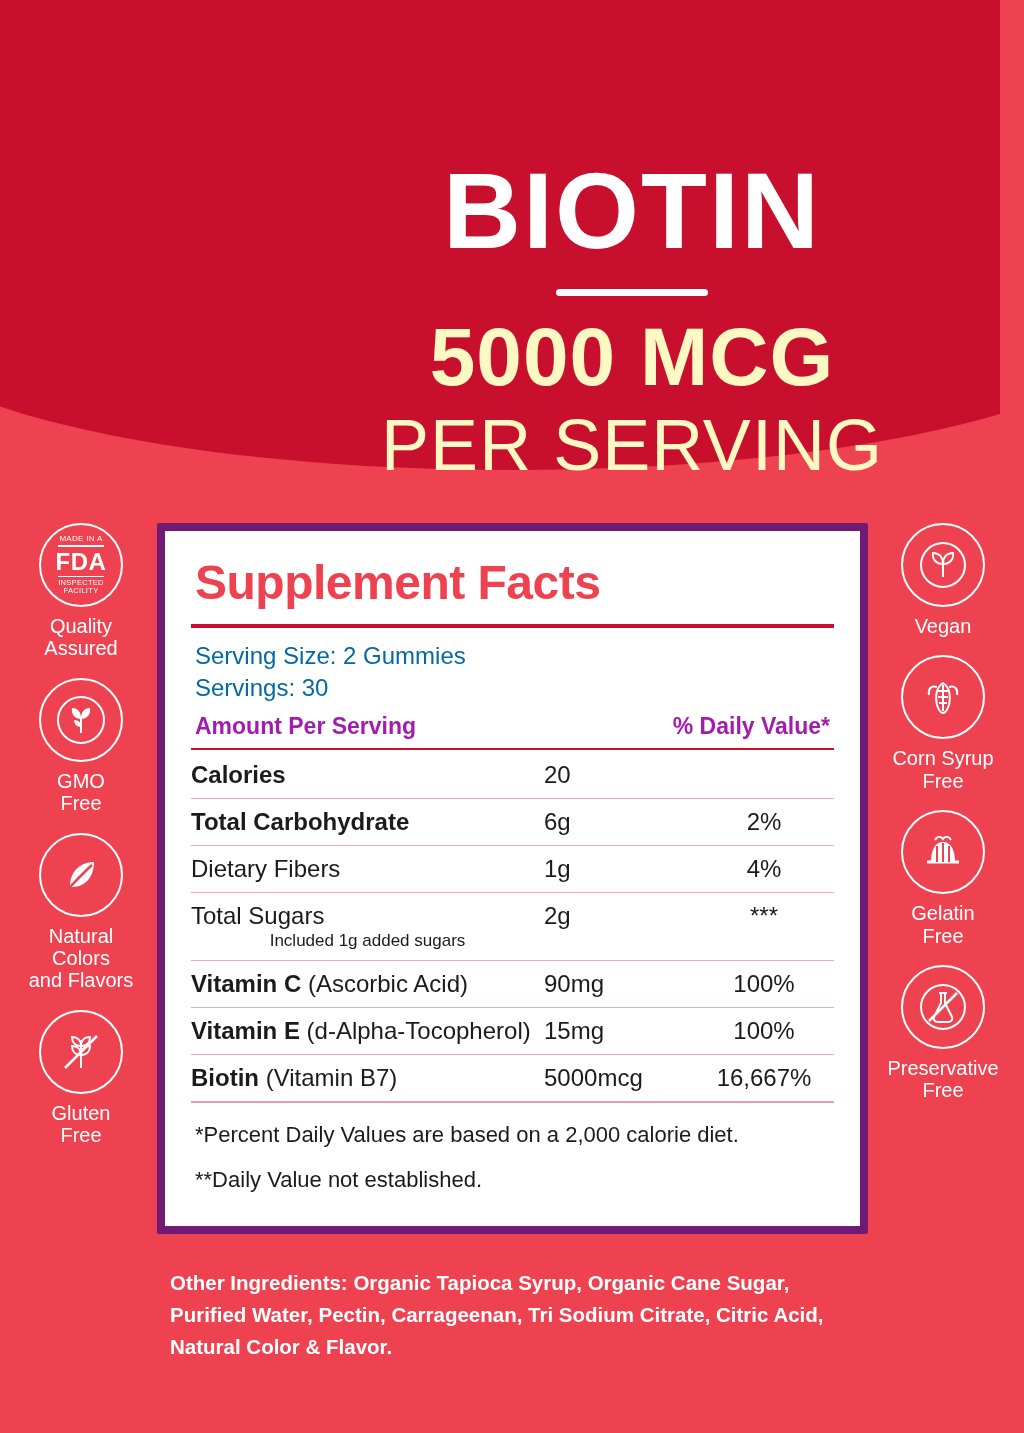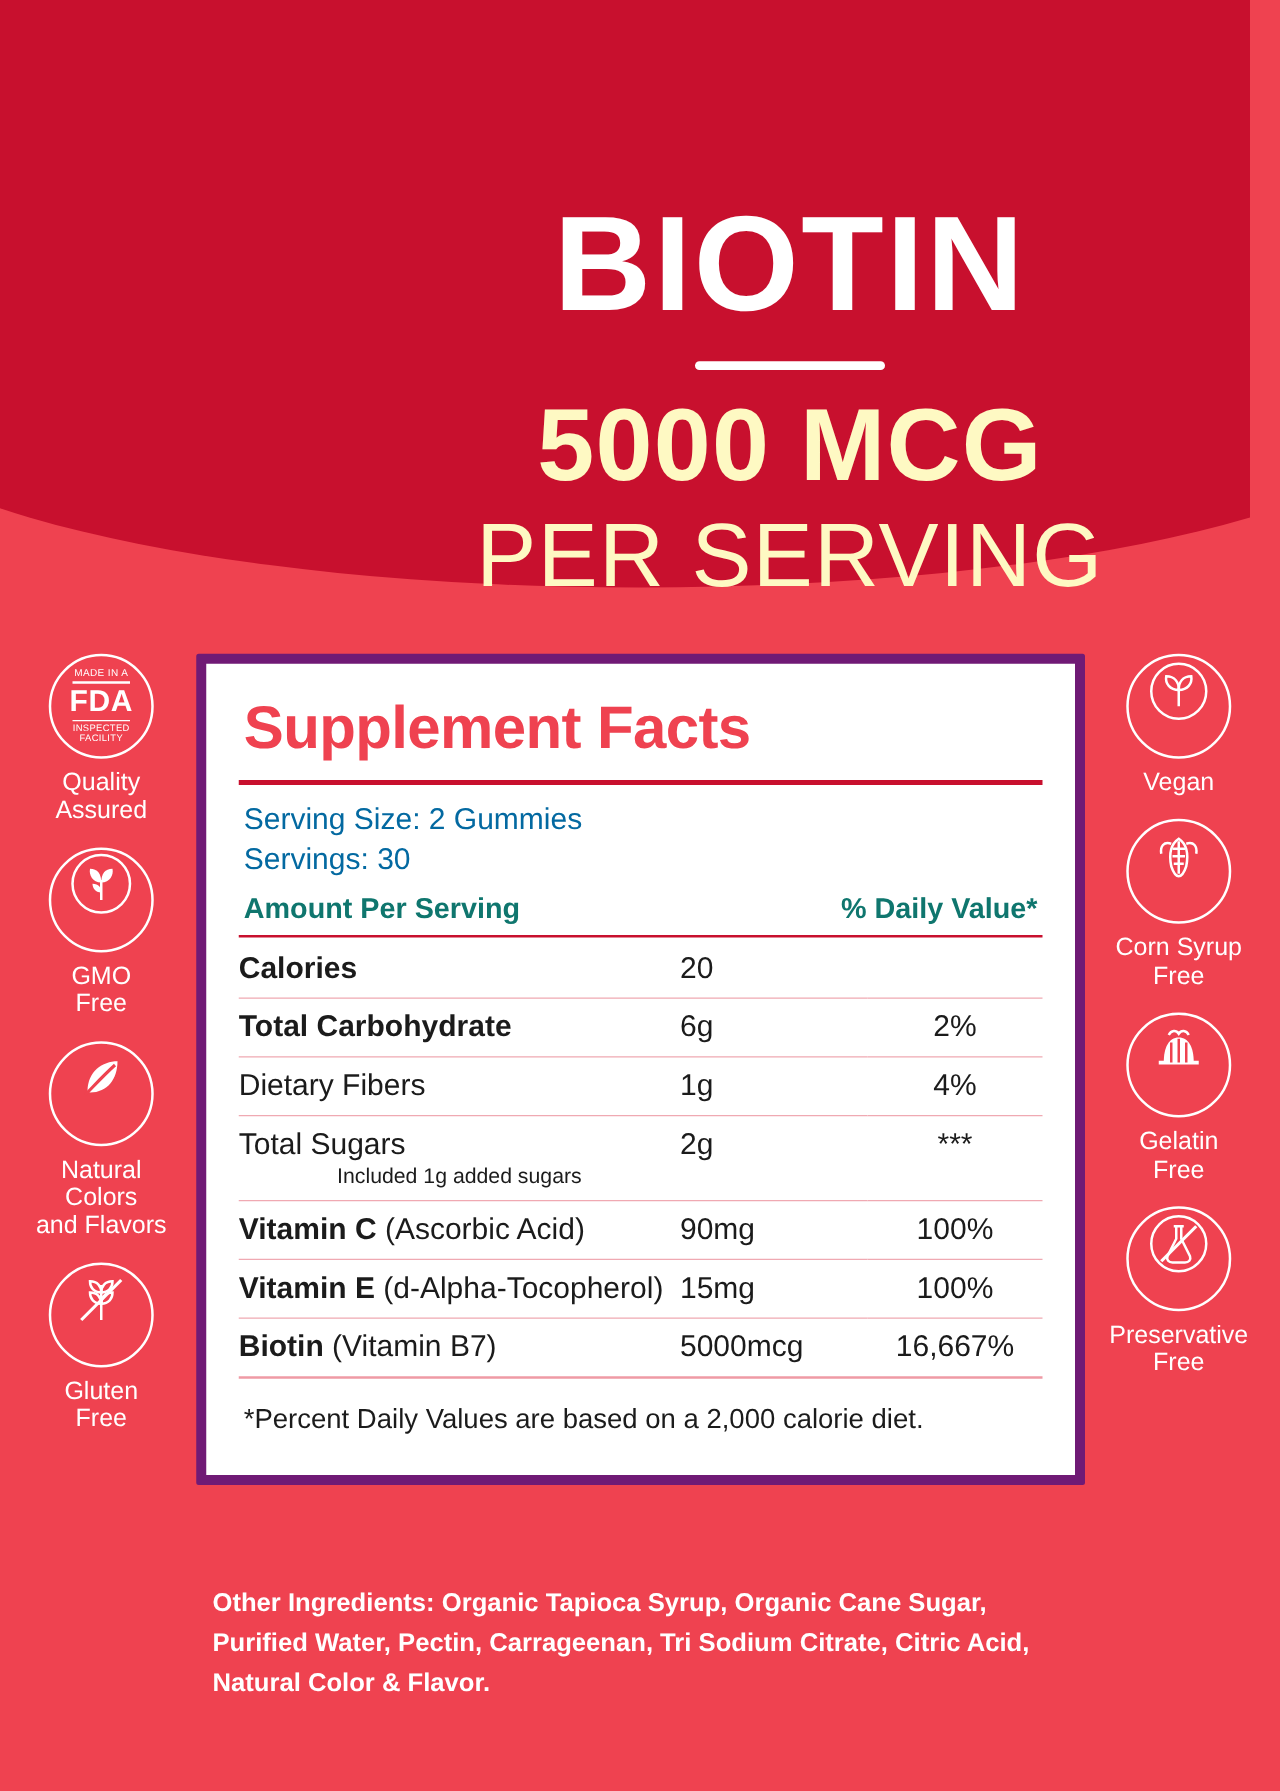--- a/index.html
+++ b/index.html
@@ -97,20 +97,21 @@
     display: flex;
     flex-direction: column;
     align-items: center;
   }
   .badge-icon {
     width: 84px;
     height: 84px;
     border: 2.5px solid #ffffff;
     border-radius: 50%;
     display: flex;
+    align-items: center;
     justify-content: center;
     margin-bottom: 8px;
   }
   .badge-label {
     color: #ffffff;
     font-size: 20px;
     line-height: 1.12;
     text-align: center;
     white-space: pre-line;
   }
@@ -161,21 +162,21 @@
   .serving-line {
     color: #0369a1;
     font-size: 24px;
     line-height: 1.35;
     padding-left: 4px;
   }
   .amount-row {
     display: flex;
     justify-content: space-between;
     align-items: baseline;
-    color: #0f766e;
+    color: #a21caf;
     font-size: 23px;
     font-weight: bold;
     padding: 8px 4px 8px 4px;
   }
   .rule-med {
     height: 2.5px;
     background: #c8102e;
     margin-bottom: 2px;
   }
   table.nutri {
@@ -412,20 +413,21 @@
           <td class="name"><b>Biotin </b><span class="light">(Vitamin B7)</span></td>
           <td class="amt">5000mcg</td>
           <td class="dv">16,667%</td>
         </tr>
       </tbody>
         </table>
 
       <div class="rule-thin"></div>
 
       <div class="footnote">*Percent Daily Values are based on a 2,000 calorie diet.</div>
+      <div class="footnote second">**Daily Value not established.</div>
     </div>
 
     <div class="other-ing">
       <span class="lead">Other Ingredients: </span><span class="rest">Organic Tapioca Syrup, Organic Cane Sugar, Purified Water, Pectin, Carrageenan, Tri Sodium Citrate, Citric Acid, Natural Color &amp; Flavor.</span>
     </div>
 
   </div>
 </div>
 
 </body></html>

